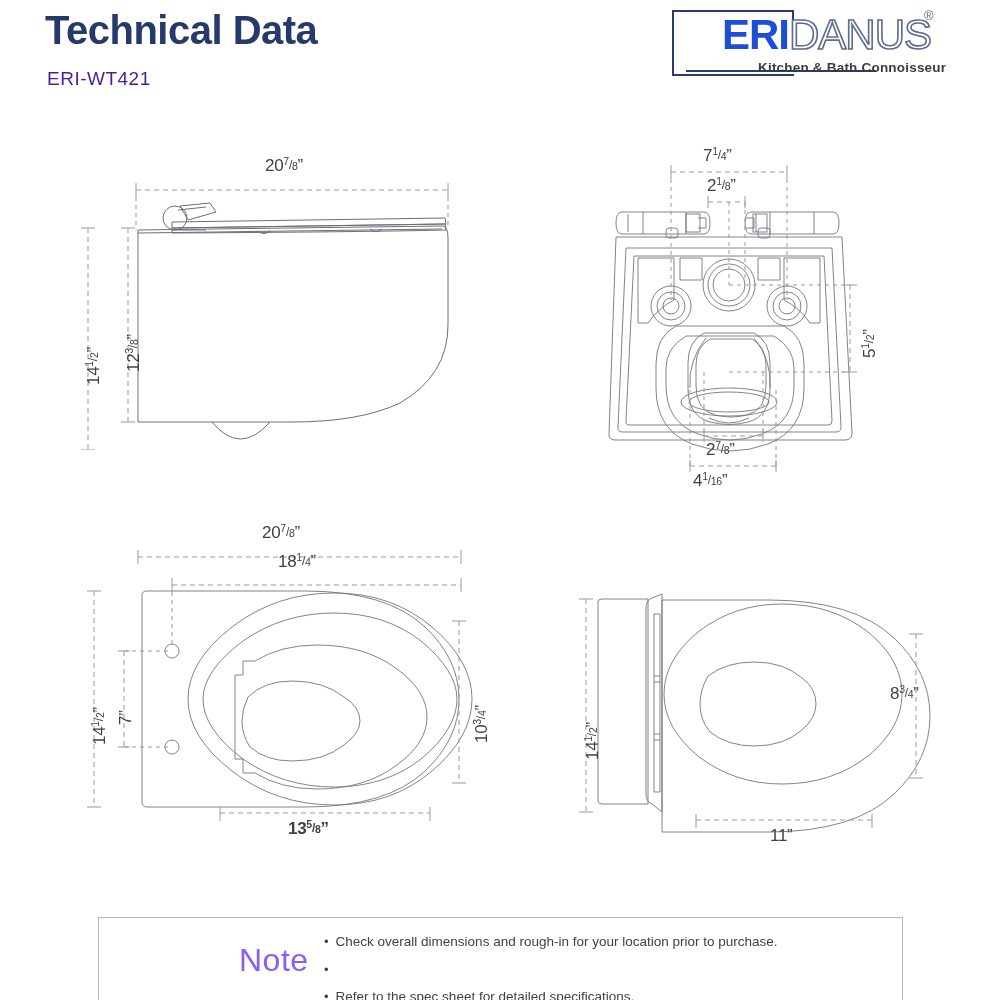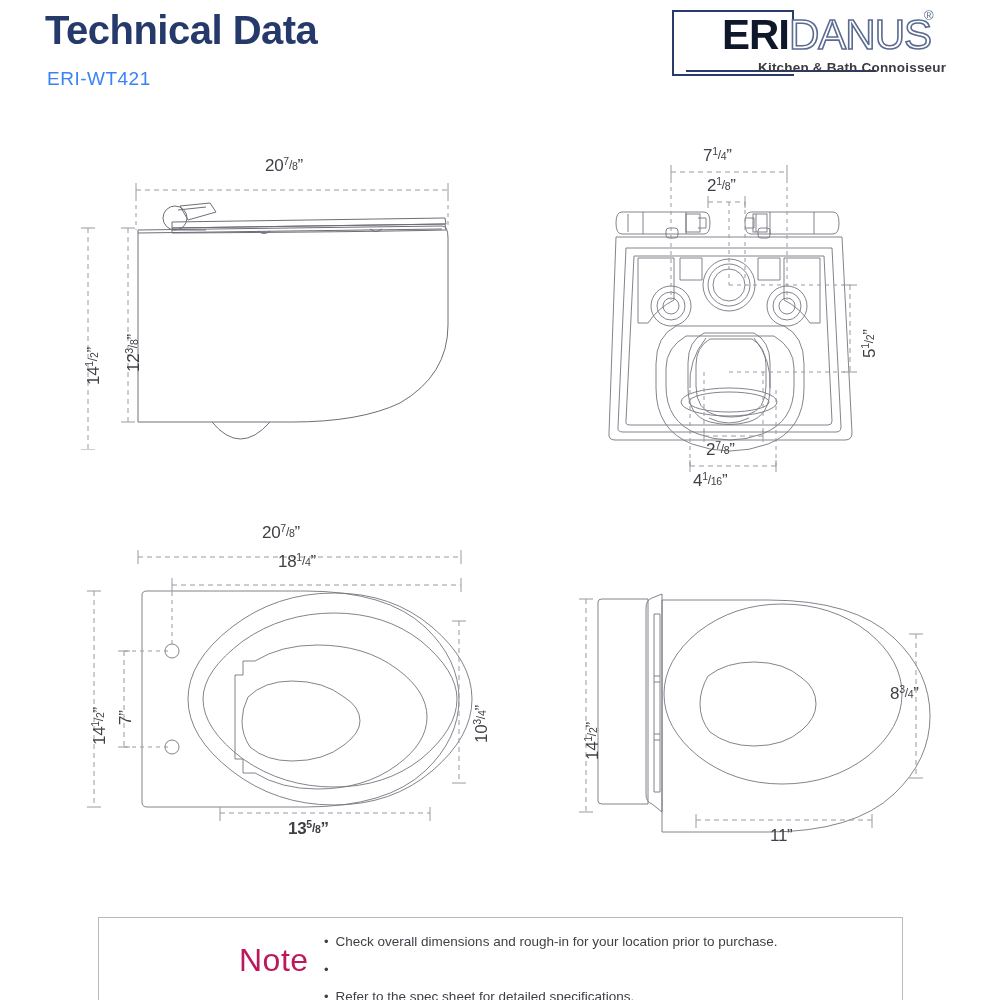--- a/index.html
+++ b/index.html
@@ -15,21 +15,21 @@
 
   
   .header{position:absolute;top:0;left:0;width:1000px;height:110px;}
   .title{
     position:absolute;left:45px;top:8px;
     font-size:40px;font-weight:bold;color:#253a6b;
     letter-spacing:-0.5px;
   }
   .model{
     position:absolute;left:47px;top:68px;
-    font-size:19px;color:#3b82f6;letter-spacing:0.5px;
+    font-size:19px;color:#4c1d95;letter-spacing:0.5px;
   }
   .logo{position:absolute;left:672px;top:6px;width:285px;height:78px;}
   .logo-frame{
     position:absolute;left:0px;top:4px;width:120px;height:62px;
     border-left:2.5px solid #2a3b6b;
     border-top:2.5px solid #2a3b6b;
     border-bottom:2.5px solid #2a3b6b;
   }
   .logo-frame:after{
     content:"";position:absolute;left:118px;top:-2.5px;width:0;height:14px;
@@ -37,21 +37,21 @@
   }
   .logo-frame-bottom{
     position:absolute;left:14px;top:64px;width:190px;height:0;
     border-top:2.5px solid #2a3b6b;
   }
   .logo-word{
     position:absolute;left:50px;top:6px;
     font-size:42px;font-weight:bold;letter-spacing:-1px;line-height:46px;
     white-space:nowrap;
   }
-  .logo-eri{color:#0f172a;margin-top:28px;}
+  .logo-eri{color:#1d4ed8;margin-top:28px;}
   .logo-danus{
     color:#ffffff;
     -webkit-text-stroke:1.6px #5a6a90;
     font-weight:normal;
   }
   .logo-reg{
     position:absolute;left:252px;top:2px;
     font-size:13px;color:#5a6a90;
   }
   .logo-tag{
@@ -79,21 +79,21 @@
   .frac .sl{font-size:1.15em;}
   .inch{letter-spacing:-1px;}
 
   
   .note-box{
     position:absolute;left:98px;top:917px;width:805px;height:92px;
     border:1px solid #b9b9bf;background:#ffffff;box-sizing:border-box;
   }
   .note-label{
     position:absolute;left:140px;top:24px;
-    font-size:32px;color:#be185d;letter-spacing:0.5px;
+    font-size:32px;color:#8b5cf6;letter-spacing:0.5px;
   }
   .note-list{
     position:absolute;left:225px;top:16px;width:560px;
   }
   .note-item{
     display:flex;align-items:flex-start;
     font-size:13.5px;color:#3f3f46;line-height:15px;margin-bottom:12.5px;
   }
   .note-bullet{
     color:#3f3f46;font-size:13px;margin-right:7px;line-height:15px;

